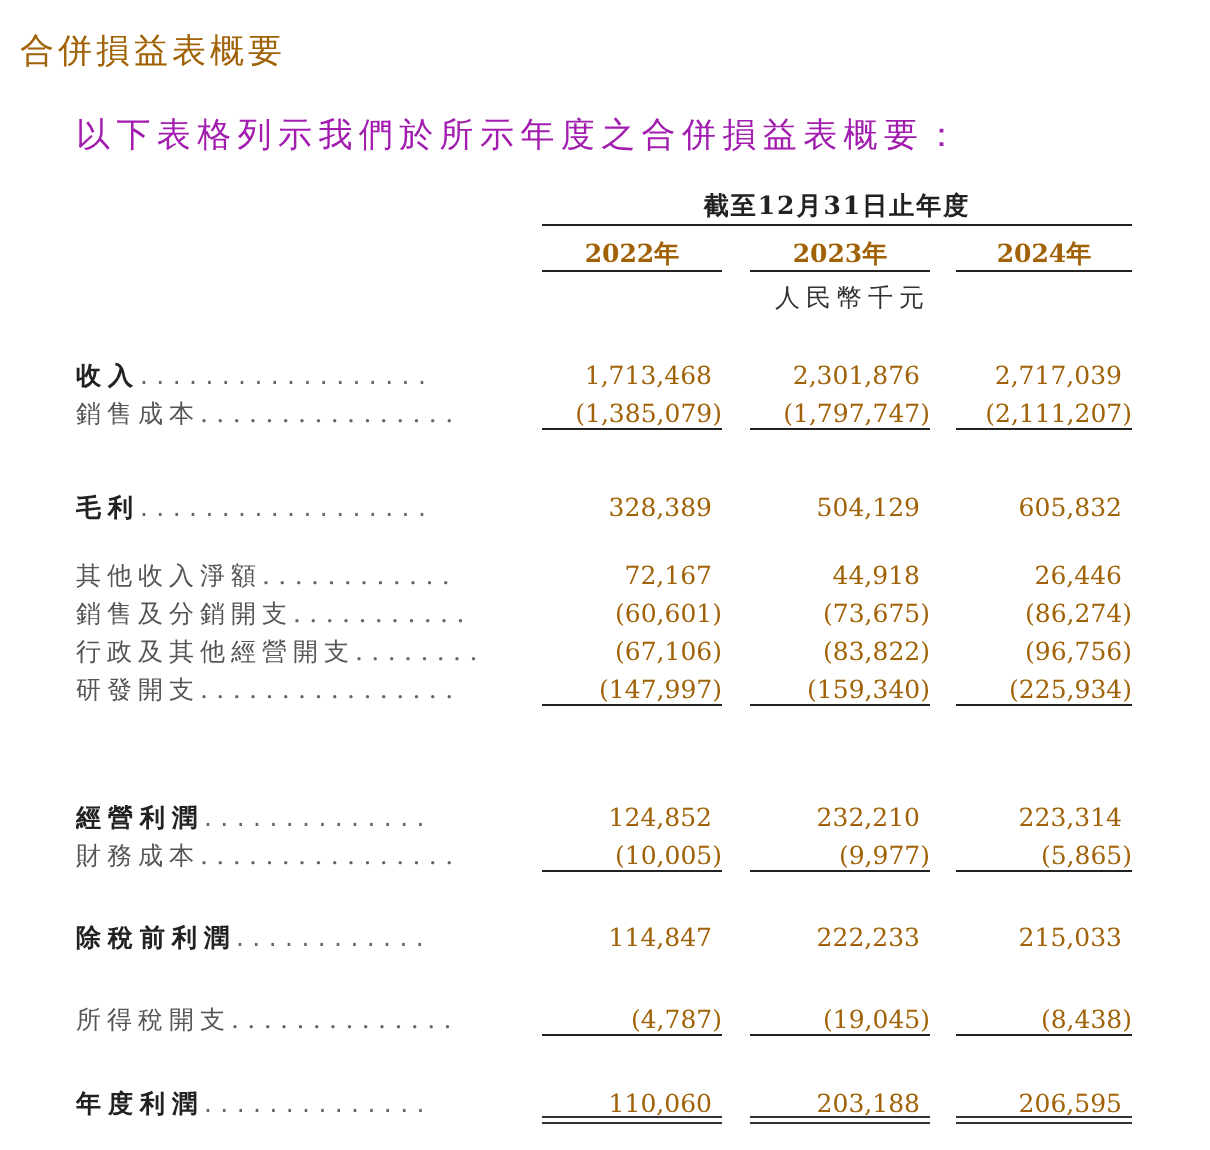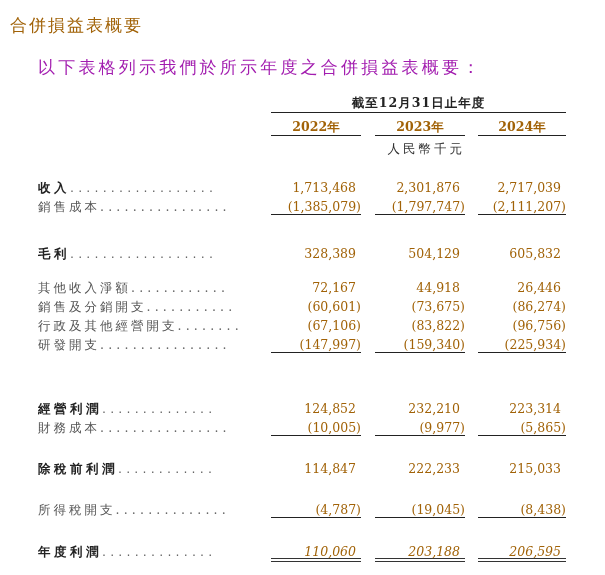--- a/index.html
+++ b/index.html
@@ -110,21 +110,20 @@
     .cell .num {
       display: inline-block;
     }
     .cell.pos .num { padding-right: 5px; }
     .cell.under {
       border-bottom: 1.5px solid #222;
     }
     .cell.dbl {
       border-bottom: 4px double #333;
       height: 14px;
-      font-style: italic;
     }
   </style>
 </head>
 <body>
 
 <div class="section-title">合併損益表概要</div>
 <div class="intro">以下表格列示我們於所示年度之合併損益表概要：</div>
 
 <div class="period-header">截至12月31日止年度</div>
 <div class="year-col" style="left:271px;width:90px;">2022年</div>

